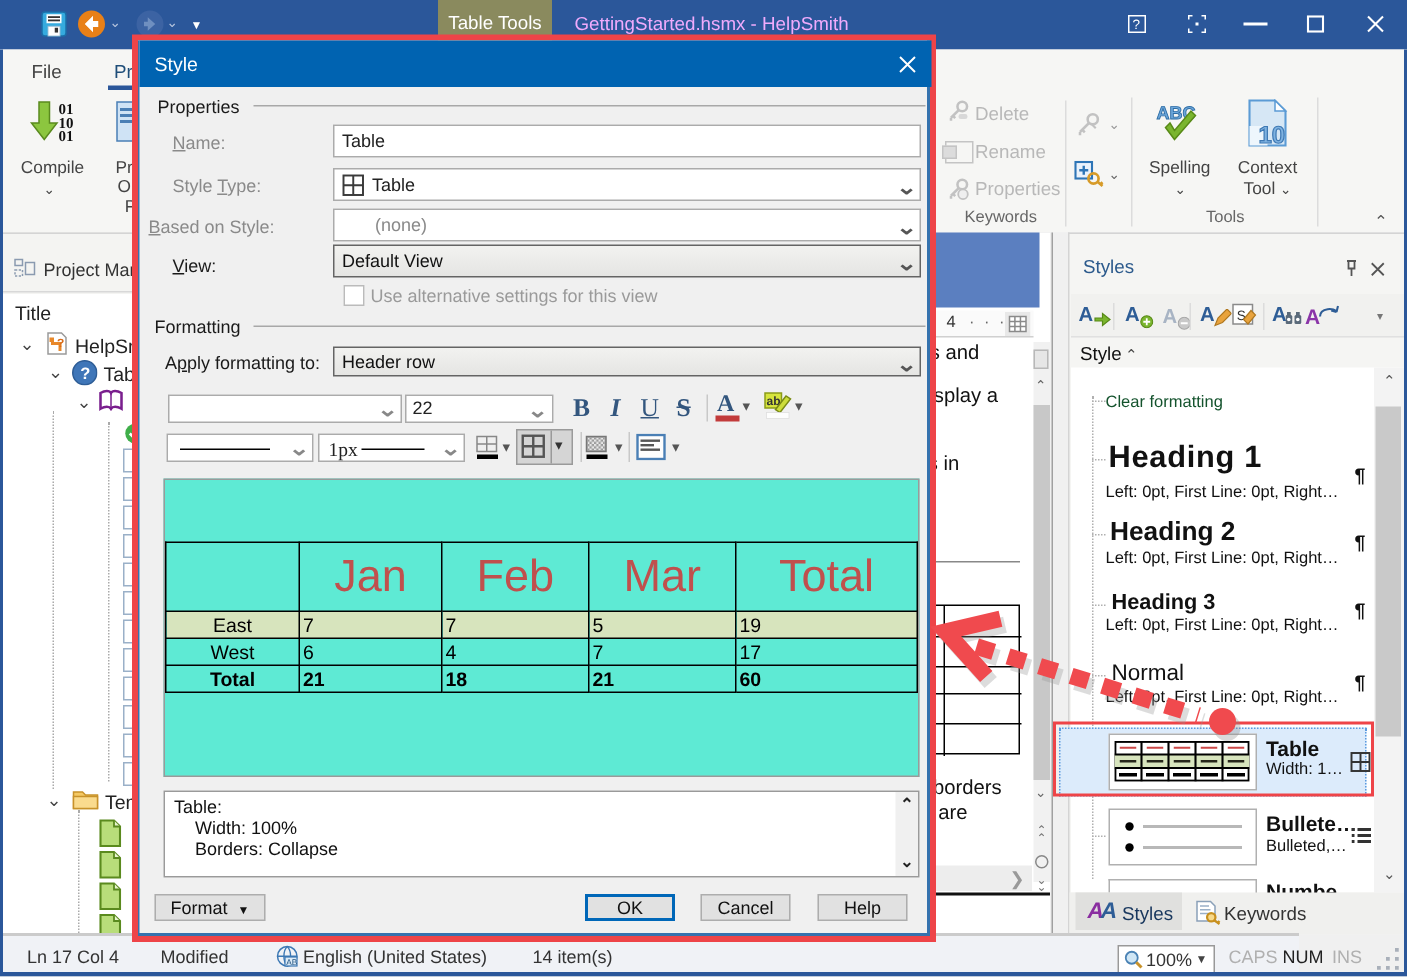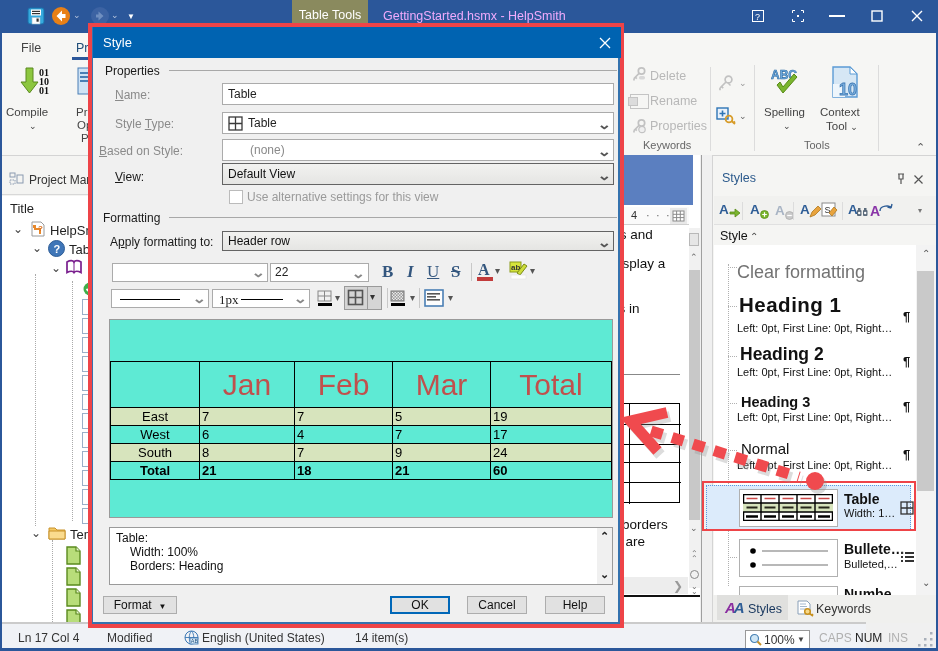--- a/index.html
+++ b/index.html
@@ -6,21 +6,21 @@
 #app{position:absolute;left:0;top:0;width:938px;height:651px}
 
 #titlebar{position:absolute;left:0;top:0;width:938px;height:33px;background:#2b579a;color:#fff}
 .tt-tab{position:absolute;left:292px;top:0;width:76px;height:28px;background:#8a8a5e;color:#fff;font-size:12.5px;text-align:center;line-height:31px}
 #wtitle{position:absolute;left:383px;top:9px;font-size:12.5px;color:#f0abfc}
 
 #ribbon{position:absolute;left:0;top:33px;width:938px;height:122px;background:#f6f6f4;border-bottom:1px solid #d4d4d4}
 .rtab{position:absolute;top:8px;font-size:12.5px;color:#444}
 .glabel{position:absolute;font-size:11px;color:#666}
 .gsep{position:absolute;width:1px;background:#dcdcdc}
-.riblabel{font-size:11.5px;color:#444;}
+.riblabel{font-size:11.5px;color:#444;text-align:center}
 
 #leftpanel{position:absolute;left:0;top:155px;width:88px;height:467px;background:#f4f4f2;border-top:1px solid #d4d4d4}
 #tree{position:absolute;left:1px;top:40px;width:87px;height:427px;background:#fff}
 .titem{position:absolute;font-size:13px;color:#222;white-space:nowrap}
 .chev{position:absolute;font-size:12px;color:#444}
 
 #editor{position:absolute;left:88px;top:155px;width:624px;height:467px;background:#fff}
 
 #styles{position:absolute;left:712px;top:155px;width:226px;height:467px;background:#f5f5f3;border-top:1px solid #d4d4d4;border-left:1px solid #d4d4d4}
 
@@ -338,21 +338,21 @@
 
     <div class="abs" style="left:1px;top:89px;width:225px;height:350px;background:#fff"></div>
     <div class="abs" style="left:15px;top:108px;width:1px;height:322px;border-left:1px dotted #b0b0b0"></div>
     <div class="abs" style="left:15px;top:111px;width:9px;height:1px;border-top:1px dotted #b0b0b0"></div>
     <div class="abs" style="left:15px;top:150px;width:9px;height:1px;border-top:1px dotted #b0b0b0"></div>
     <div class="abs" style="left:15px;top:200px;width:9px;height:1px;border-top:1px dotted #b0b0b0"></div>
     <div class="abs" style="left:15px;top:247px;width:9px;height:1px;border-top:1px dotted #b0b0b0"></div>
     <div class="abs" style="left:15px;top:294px;width:9px;height:1px;border-top:1px dotted #b0b0b0"></div>
     <div class="abs" style="left:15px;top:351px;width:9px;height:1px;border-top:1px dotted #b0b0b0"></div>
     <div class="abs" style="left:15px;top:401px;width:9px;height:1px;border-top:1px dotted #b0b0b0"></div>
-    <div class="abs" style="left:24px;top:106px;font-size:18px;color:#737373">Clear formatting</div>
+    <div class="abs" style="left:24px;top:106px;font-size:11px;color:#14532d">Clear formatting</div>
     <div class="abs" style="left:26px;top:137px;font-size:20.5px;font-weight:bold;color:#111;letter-spacing:.5px">Heading 1</div>
     <div class="abs" style="left:24px;top:166px;font-size:11px;color:#111">Left: 0pt, First Line: 0pt, Right…</div>
     <div class="abs" style="left:190px;top:153px;font-size:13px;font-weight:bold;color:#111">¶</div>
     <div class="abs" style="left:27px;top:188px;font-size:17.5px;font-weight:bold;color:#111">Heading 2</div>
     <div class="abs" style="left:24px;top:210px;font-size:11px;color:#111">Left: 0pt, First Line: 0pt, Right…</div>
     <div class="abs" style="left:190px;top:198px;font-size:13px;font-weight:bold;color:#111">¶</div>
     <div class="abs" style="left:28px;top:238px;font-size:14.5px;font-weight:bold;color:#111">Heading 3</div>
     <div class="abs" style="left:24px;top:255px;font-size:11px;color:#111">Left: 0pt, First Line: 0pt, Right…</div>
     <div class="abs" style="left:190px;top:243px;font-size:13px;font-weight:bold;color:#111">¶</div>
     <div class="abs" style="left:28px;top:284px;font-size:15px;color:#111">Normal</div>
@@ -594,42 +594,35 @@
                 <td>5</td>
                 <td>19</td>
               </tr>
         <tr>
                 <td style="text-align:center">West</td>
                 <td>6</td>
                 <td>4</td>
                 <td>7</td>
                 <td>17</td>
               </tr>
-        <tr class="grow">
-                <td style="text-align:center">South</td>
-                <td>8</td>
-                <td>7</td>
-                <td>9</td>
-                <td>24</td>
-              </tr>
         <tr style="font-weight:bold;font-size:14px">
                 <td style="text-align:center">Total</td>
                 <td>21</td>
                 <td>18</td>
                 <td>21</td>
                 <td>60</td>
               </tr>
       </tbody>
           </table>
     </div>
 
     <div class="abs" style="left:16px;top:500px;width:504px;height:58px;background:#fff;border:1px solid #9a9a9a;box-sizing:border-box;font-size:12px;color:#111">
       <div class="abs" style="left:6px;top:3px">Table:</div>
       <div class="abs" style="left:20px;top:17px">Width: 100%</div>
-      <div class="abs" style="left:20px;top:31px">Borders: Heading</div>
+      <div class="abs" style="left:20px;top:31px">Borders: Collapse</div>
       <div class="abs" style="left:487px;top:0;width:15px;height:56px;background:#f0f0f0">
         <div class="abs" style="left:3px;top:2px;font-size:11px;color:#222;font-weight:bold">⌃</div>
         <div class="abs" style="left:3px;top:40px;font-size:11px;color:#222;font-weight:bold">⌄</div>
       </div>
     </div>
     <div class="btn" style="left:10px;top:569px;width:74px;height:18px;line-height:17px">Format&nbsp;&nbsp;<span style="font-size:8px">▼</span></div>
     <div class="btn" style="left:297px;top:569px;width:60px;height:18px;line-height:15px;border:2px solid #0067b8">OK</div>
     <div class="btn" style="left:374px;top:569px;width:60px;height:18px;line-height:16px">Cancel</div>
     <div class="btn" style="left:452px;top:569px;width:60px;height:18px;line-height:16px">Help</div>
   </div>

